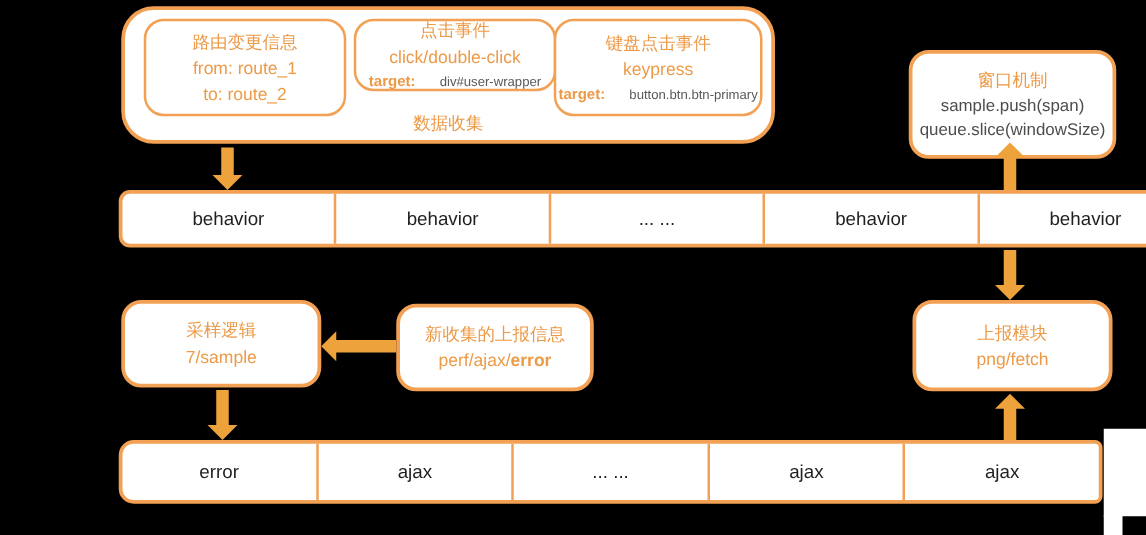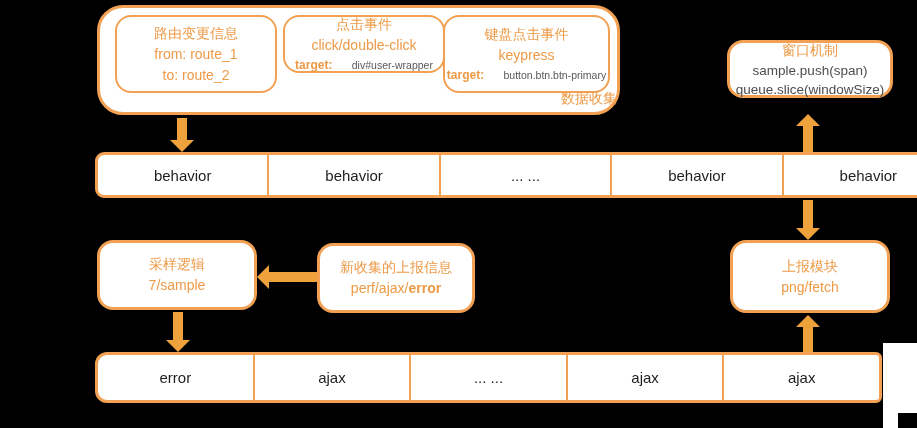--- a/index.html
+++ b/index.html
@@ -29,21 +29,21 @@
   .head-up{position:absolute;left:0;top:0;width:0;height:0;
      border-left:12px solid transparent;border-right:12px solid transparent;
      border-bottom:12px solid #EDA23C;}
   .shaft-h{position:absolute;top:7px;height:10px;background:#EDA23C;}
   .head-left{position:absolute;left:0;top:0;width:0;height:0;
      border-top:12px solid transparent;border-bottom:12px solid transparent;
      border-right:12px solid #EDA23C;}
   .bold{font-weight:bold;}
   .target-line{font-size:12px;line-height:18px;}
   .target-val{font-size:10.5px;color:#595959;font-weight:normal;padding-left:16px;}
-  .group-label{position:absolute;left:0;right:0;bottom:4px;text-align:right;
+  .group-label{position:absolute;left:0;right:0;bottom:4px;text-align:center;
      font-size:14px;color:#ED9A47;}
   .white-patch{background:#fff;}
 </style>
 </head>
 <body>
 
 <div class="abs panel r-lg" style="left:97px;top:5px;width:523px;height:110px;">
 
   <div class="abs panel r-md center-col" style="left:15px;top:7px;width:162px;height:78px;border-width:2.5px;">
     <div class="orange t14">路由变更信息</div>
@@ -65,21 +65,21 @@
     <div class="orange t14">keypress</div>
     <div class="target-line">
       <span class="orange bold">target:</span>
       <span class="target-val">button.btn.btn-primary</span>
     </div>
   </div>
 
   <div class="group-label">数据收集</div>
 </div>
 
-<div class="abs panel r-md center-col" style="left:727px;top:40px;width:166px;height:58px;">
+<div class="abs panel r-md center-col" style="left:727px;top:40px;width:166px;height:87px;">
   <div class="orange t14">窗口机制</div>
   <div class="gray-code t13">sample.push(span)</div>
   <div class="gray-code t13">queue.slice(windowSize)</div>
 </div>
 
 <div class="abs" style="left:170px;top:118px;width:24px;height:34px;">
   <div class="shaft-v" style="top:0;height:23px;"></div>
   <div class="head-down" style="top:22px;"></div>
 </div>
 

